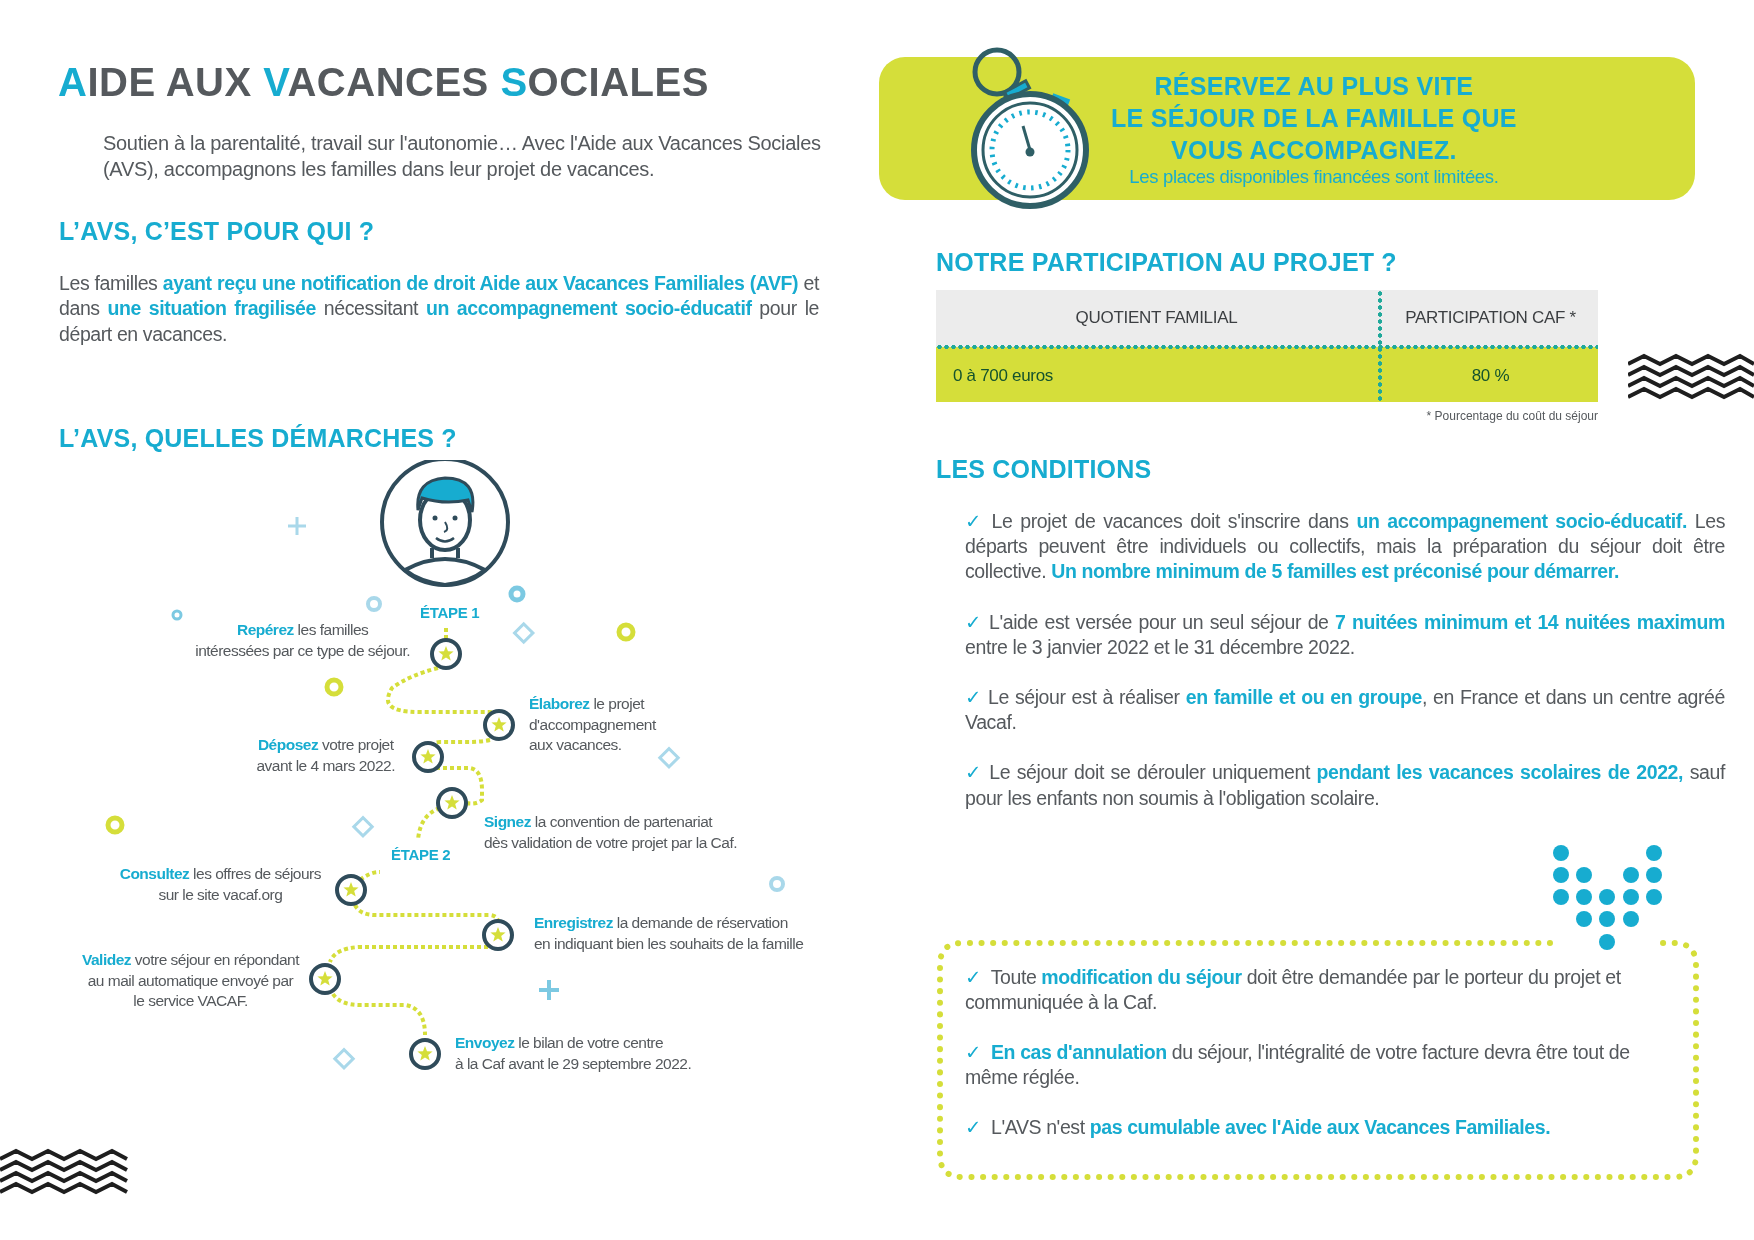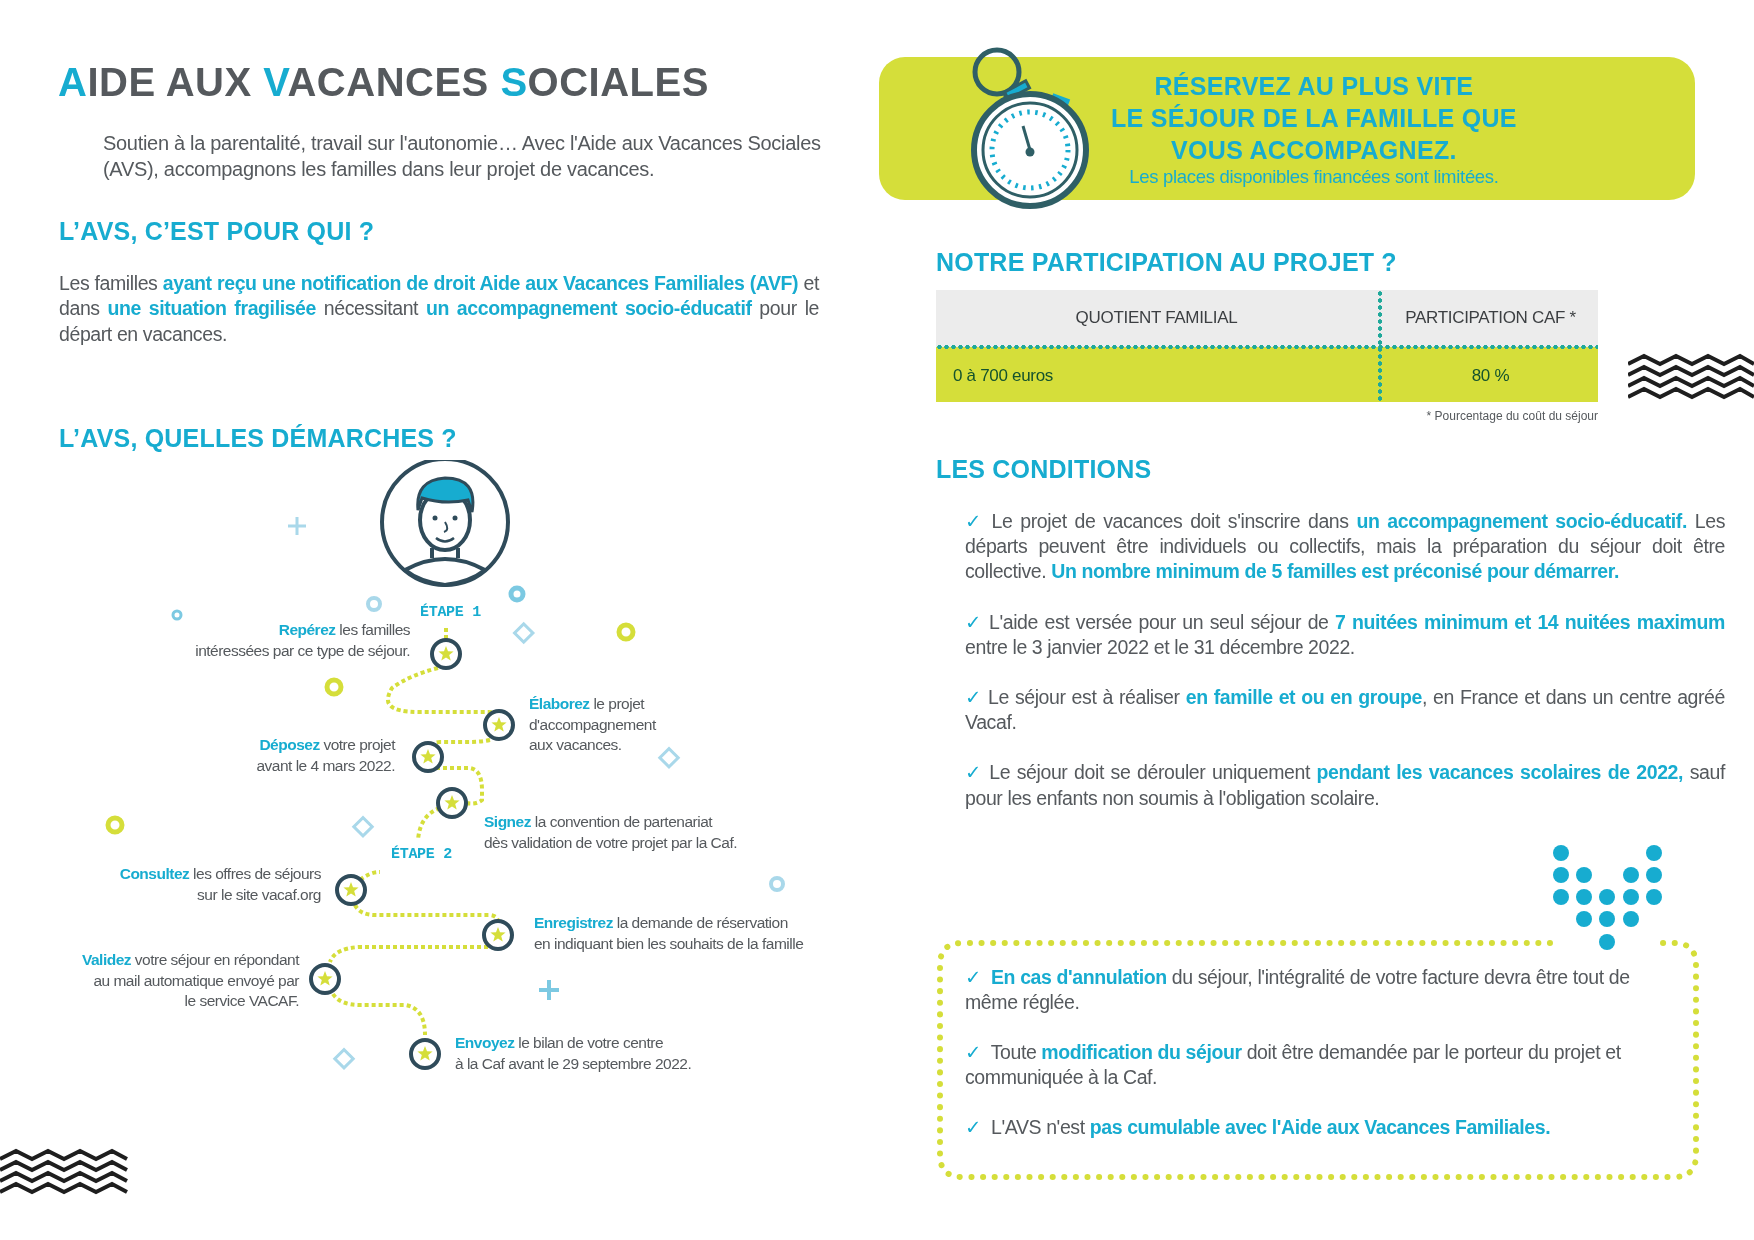--- a/index.html
+++ b/index.html
@@ -15,22 +15,22 @@
   #intro { left:59px; top:130px; width:770px; font-size:20px; line-height:26px; letter-spacing:-0.3px;margin-left:44px; }
   .h2 { font-size:25px; font-weight:bold; color:#17acd0; white-space:nowrap; letter-spacing:0.2px; }
   #h-qui { left:59px; top:217px; }
   #p-qui { left:59px; top:271px; width:760px; font-size:19.5px; line-height:25.3px; text-align:justify; letter-spacing:-0.4px; }
   #h-dem { left:59px; top:424px; }
 
   
   #steps-svg { left:0; top:460px; }
   .step-text { font-size:15.5px; line-height:20.5px; letter-spacing:-0.5px; color:#55595d; white-space:nowrap; }
   .step-text .kw { color:#17acd0; font-weight:bold; }
-  .step-right { text-align:right; }
-  .etape { font-size:15px; font-weight:bold; color:#17acd0; letter-spacing:-0.3px;font-family:Liberation Mono, monospace; }
+  .step-right { text-align:center; }
+  .etape { font-size:15px; font-weight:bold; color:#17acd0; letter-spacing:-0.3px; }
 
   
   #banner { left:879px; top:57px; width:816px; height:143px; background:#d5de3a; border-radius:26px; }
   #banner-text { left:1111px; top:70px;text-align:center; }
   #banner-text .bl { font-size:25px; font-weight:bold; color:#17acd0; line-height:32px; white-space:nowrap; letter-spacing:0.3px; }
   #banner-text .sub { font-size:18.5px; color:#17acd0; line-height:22px; letter-spacing:-0.3px; white-space:nowrap; }
   #stopwatch { left:955px; top:38px; }
 
   
   #h-part { left:936px; top:248px; }
@@ -267,21 +267,21 @@
       <circle cx="83" cy="74" r="8"></circle>
     <circle cx="59" cy="97" r="8"></circle>
   </g>
 </svg>
 
 <svg id="box-svg" class="abs" width="772" height="250">
   <path d="M618 8 L30 8 Q8 8 8 30 L8 220 Q8 242 30 242 L742 242 Q764 242 764 220 L764 30 Q764 8 742 8 L730 8" fill="none" stroke="#d5de3a" stroke-width="6" stroke-linecap="round" stroke-dasharray="0.1 11.5"></path>
 </svg>
 <div id="box-items" class="abs">
   <div class="box-item">
+    <span class="check">✓</span><span style="white-space:pre-wrap">  Toute </span><span class="cyan b">modification du séjour</span><span> doit être demandée par le porteur du projet et communiquée à la Caf.</span>
+  </div>
+  <div class="box-item">
     <span class="check">✓</span><span style="white-space:pre-wrap">  </span><span class="cyan b">En cas d'annulation</span><span> du séjour, l'intégralité de votre facture devra être tout de même réglée.</span>
-  </div>
-  <div class="box-item">
-    <span class="check">✓</span><span style="white-space:pre-wrap">  Toute </span><span class="cyan b">modification du séjour</span><span> doit être demandée par le porteur du projet et communiquée à la Caf.</span>
   </div>
   <div class="box-item">
     <span class="check">✓</span><span style="white-space:pre-wrap">  L'AVS n'est </span><span class="cyan b">pas cumulable avec l'Aide aux Vacances Familiales.</span><span></span>
   </div>
 </div>
 
 </body></html>

